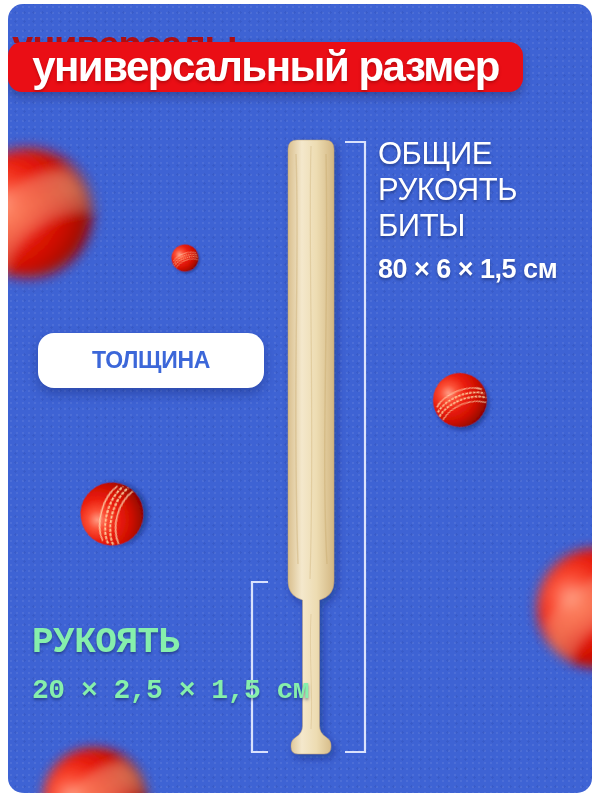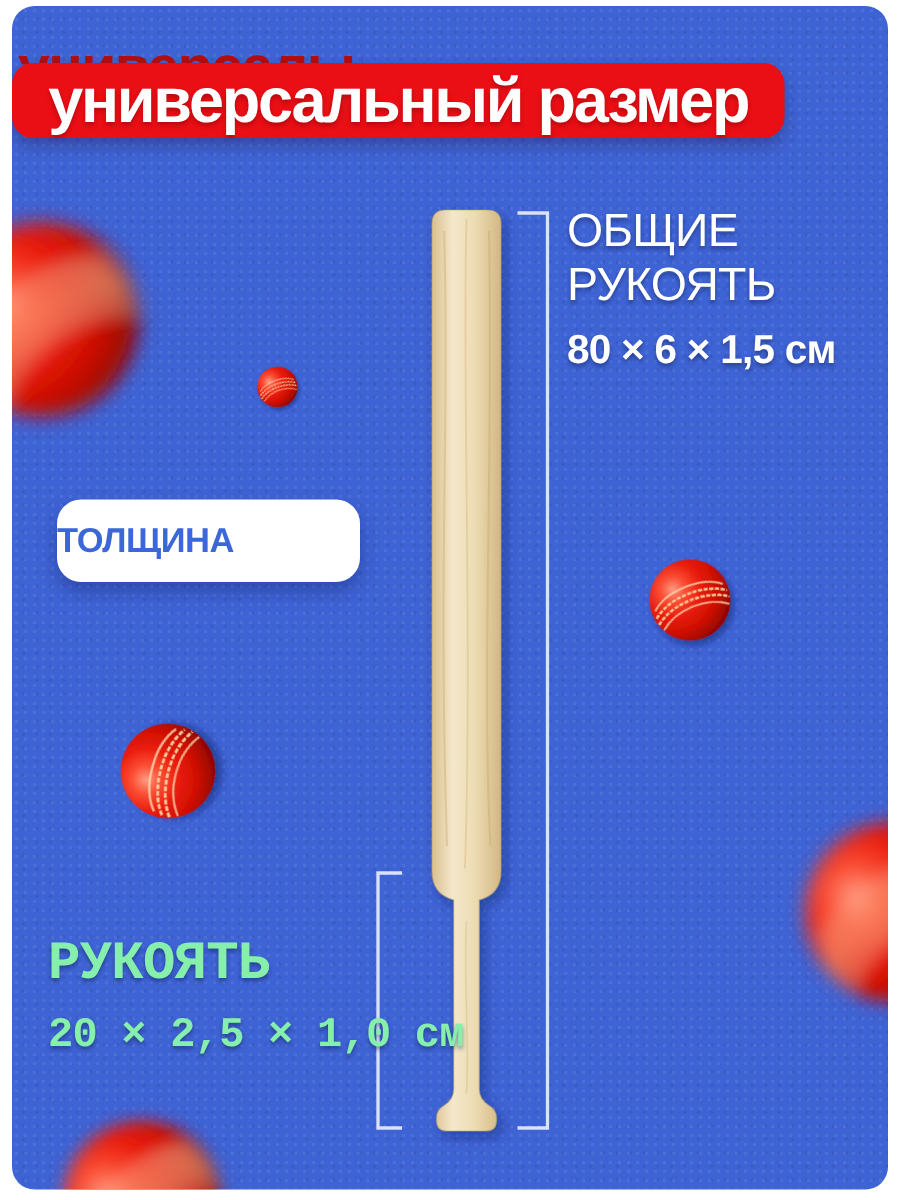--- a/index.html
+++ b/index.html
@@ -52,25 +52,24 @@
   .overall-title span{
     display:block;font-size:31px;line-height:36px;font-weight:400;
     letter-spacing:-0.5px;
   }
   .overall-value{
     margin-top:10px;font-size:27px;font-weight:700;letter-spacing:-0.5px;
     white-space:nowrap;
   }
 
   .pill{
-    position:absolute;left:30px;top:329px;width:202px;height:55px;z-index:4;
+    position:absolute;left:30px;top:329px;width:226px;height:55px;z-index:4;
     background:#ffffff;border-radius:16px;
-    display:flex;align-items:flex-start;justify-content:center;gap:9px;
+    display:flex;align-items:center;justify-content:center;gap:9px;
     box-shadow:0 6px 12px rgba(15,30,100,0.35);
-    flex-direction:column;
   }
   .pill span{font-size:23px;font-weight:700;letter-spacing:-0.3px;white-space:nowrap;}
   .pill-label{color:#3c67d9;}
   .pill-value{color:#e20713;}
 
   .handle-block{
     position:absolute;left:24px;top:618px;z-index:4;color:#86efac;
     text-shadow:0 2px 3px rgba(10,25,70,0.45);
     font-family:Liberation Mono, monospace;
   }
@@ -156,26 +155,27 @@
   </div>
 
   <div class="banner">
     <span class="banner-label">универсальный размер</span>
   </div>
 
   <div class="overall">
     <div class="overall-title">
       <span>ОБЩИЕ</span>
       <span>РУКОЯТЬ</span>
+      <span>БИТЫ</span>
     </div>
     <div class="overall-value">80 × 6 × 1,5 см</div>
   </div>
 
   <div class="pill">
     <span class="pill-label">ТОЛЩИНА</span>
   </div>
 
   <div class="handle-block">
     <div class="handle-title">РУКОЯТЬ</div>
-    <div class="handle-value">20 × 2,5 × 1,0 см</div>
+    <div class="handle-value">20 × 2,5 × 1,5 см</div>
   </div>
 
 </div>
 
 </body></html>

